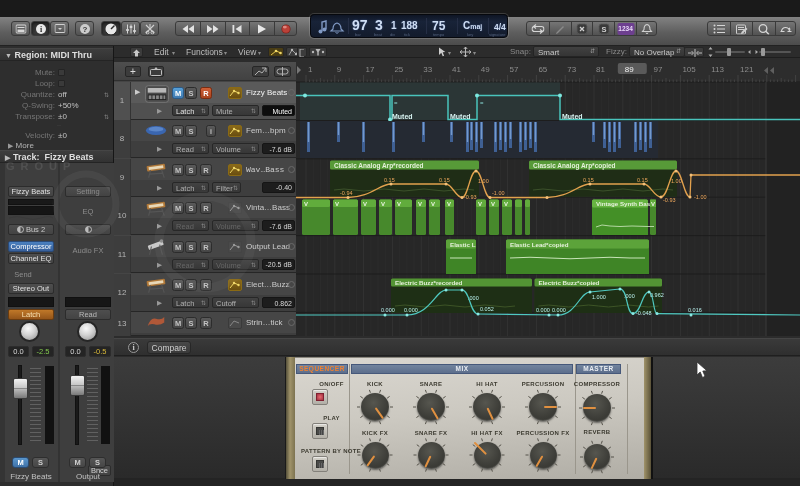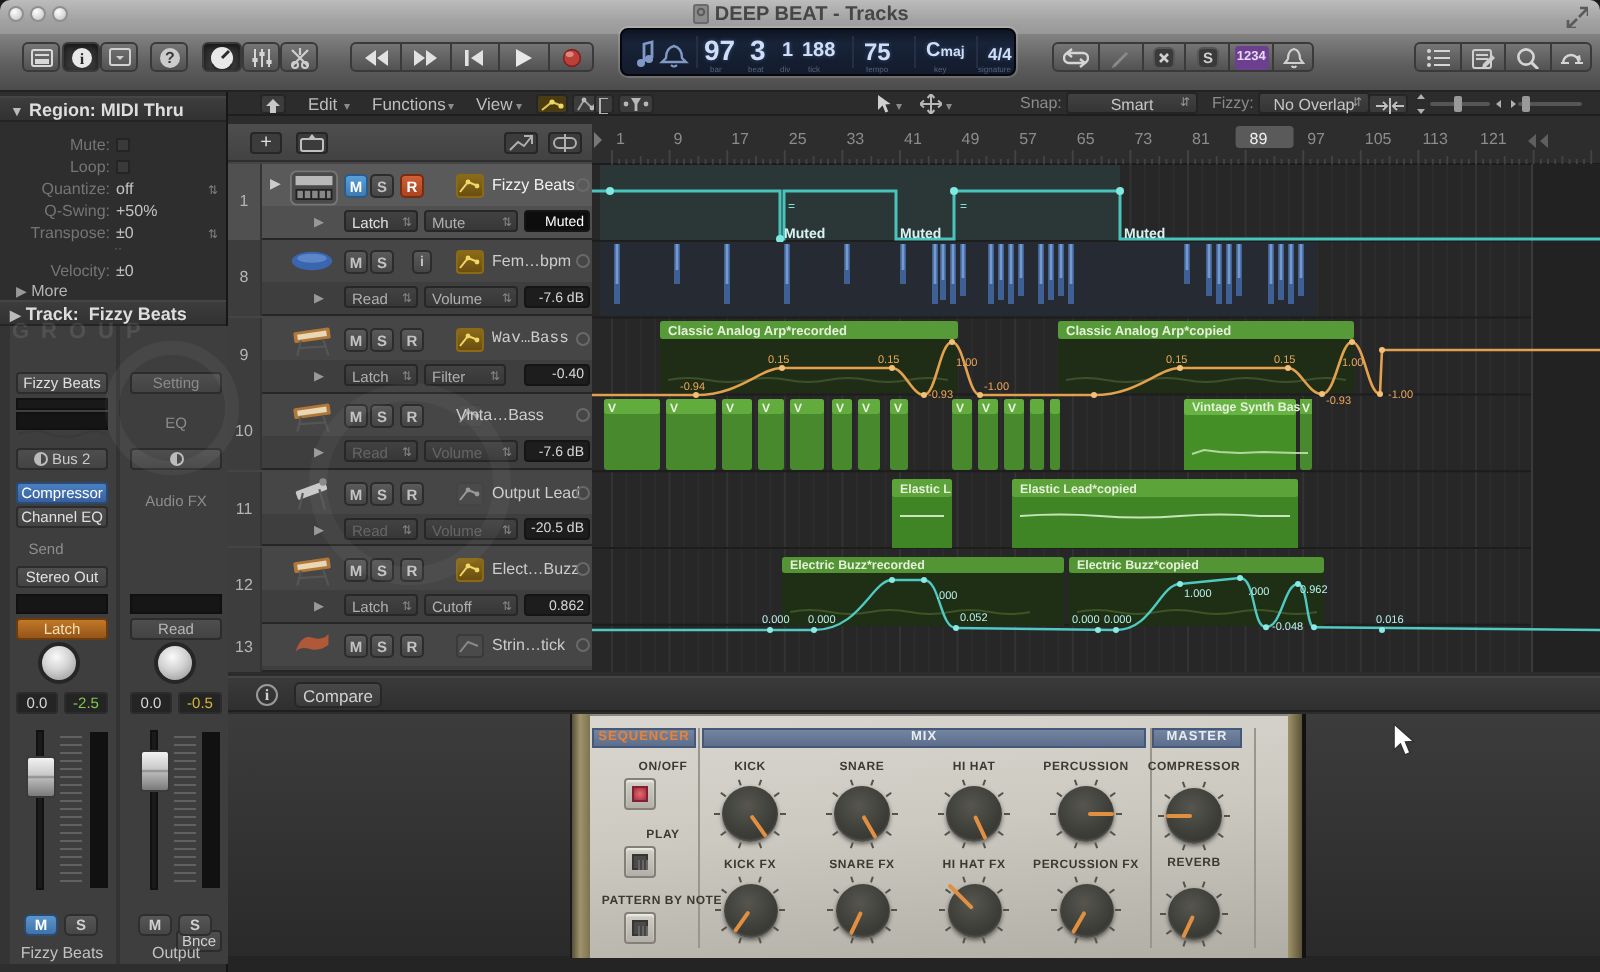--- a/index.html
+++ b/index.html
@@ -27,21 +27,21 @@
 border-radius:4px;border:1px solid #06080d;box-shadow:0 0 0 1px rgba(255,255,255,.15);}
 .lcdsep{position:absolute;top:3px;bottom:3px;width:1px;background:#252e45;}
 .lcdnum{position:absolute;color:#cfdef4;font-weight:bold;text-shadow:0 0 2px rgba(120,160,255,.35);}
 .lcdlab{position:absolute;font-size:4px;color:#54637f;}
 
 #ctrlrow{left:114px;top:46px;width:686px;height:12px;background:#2c2c2c;border-bottom:1px solid #1e1e1e;}
 .menu{position:absolute;top:1px;font-size:8.5px;color:#bdbdbd;}
 .menuarr{position:absolute;top:3px;font-size:6px;color:#8a8a8a;}
 .ctrlbtn{position:absolute;top:1px;height:10px;background:#3c3c3c;border:1px solid #262626;border-radius:2px;}
 .dd{position:absolute;top:0px;height:11px;background:linear-gradient(#414141,#353535);border:1px solid #242424;
-border-radius:2px;color:#c6c6c6;font-size:8px;padding:1px 4px;text-align:center;}
+border-radius:2px;color:#c6c6c6;font-size:8px;padding:1px 4px;}
 .ddlab{position:absolute;top:1px;font-size:8px;color:#8b8b8b;}
 
 #inspector{left:0;top:46px;width:114px;height:440px;background:#2e2e2e;border-right:1px solid #161616;}
 .ihead{position:absolute;left:0;width:113px;height:13px;background:linear-gradient(#3d3d3d,#323232);
 border-top:1px solid #454545;border-bottom:1px solid #242424;color:#dedede;font-size:9px;font-weight:bold;padding:1px 0 0 5px;}
 .iplab{position:absolute;width:55px;text-align:right;font-size:8px;color:#757575;}
 .ipval{position:absolute;left:58px;font-size:8px;color:#c2c2c2;}
 .ipchk{position:absolute;left:58px;width:7px;height:7px;background:#3a3a3a;border:1px solid #242424;border-radius:1px;}
 .stepper{position:absolute;left:104px;font-size:6px;color:#808080;}
 
@@ -79,32 +79,20 @@
 .phead{position:absolute;top:28px;height:9.5px;background:linear-gradient(#72849e,#5c6e8c);
 border:1px solid #46587a;font-size:6.5px;font-weight:bold;color:#e8ecf2;text-align:center;line-height:8.5px;letter-spacing:.5px;}
 .seqbtn{position:absolute;width:16px;height:16px;background:linear-gradient(#d2cfc7,#b2afa7);
 border:1px solid #83807a;border-radius:2px;box-shadow:inset 0 1px 1px rgba(255,255,255,.6);}
 .seqled{position:absolute;left:3px;top:3px;width:8px;height:8px;background:#4a4a48;border:1px solid #353533;}
 .mknob{position:absolute;border-radius:50%;background:radial-gradient(circle at 45% 35%,#56564f,#3d3d38 60%,#31312c);
 box-shadow:0 1px 2px rgba(0,0,0,.5), inset 0 -1px 1px rgba(255,255,255,.15);}
 </style></head><body>
 <div id="win">
 
-<div class="abs" id="titlebar">
- <div class="tdot" style="left:4px;"></div>
- <div class="tdot" style="left:15px;"></div>
- <div class="tdot" style="left:26px;"></div>
- <div id="wtitle"><svg width="9" height="10" style="vertical-align:-2px;">
-          <rect x="1" y="0.5" width="7" height="9" rx="1" fill="#8a8a8a" stroke="#6a6a6a"></rect>
-          <circle cx="4.5" cy="4" r="1.6" fill="none" stroke="#5a5a5a"></circle>
-        </svg> DEEP BEAT - Tracks</div>
- <svg id="wexpand" style="position:absolute;right:6px;top:3px;" width="12" height="12">
-        <path d="M7 1 L11 1 L11 5 M11 1 L6.5 5.5 M5 11 L1 11 L1 7 M1 11 L5.5 6.5" stroke="#5a5a5a" stroke-width="1.3" fill="none"></path>
-      </svg>
-</div>
 
 <div class="abs" id="toolbar">
       <div class="tbtn" style="left:11px;width:19px;">
         <svg width="11" height="10" viewBox="0 0 11 10" style="position:absolute;left:50%;top:50%;transform:translate(-50%,-50%);">
           <rect x="0.5" y="1" width="10" height="8" rx="1" fill="none" stroke="#d8d8d8"></rect>
           <rect x="2" y="5.5" width="7" height="2.5" fill="#d8d8d8"></rect>
           <line x1="2" y1="3.5" x2="9" y2="3.5" stroke="#d8d8d8"></line>
         </svg>
       </div>
       <div class="tbtn pressed" style="left:31px;width:19px;">
@@ -515,21 +503,21 @@
           <svg width="12" height="10" style="position:absolute;left:0px;top:0px;">
             <path d="M1 8 L5 3 L10 5" stroke="#f0d868" fill="none"></path>
             <circle cx="5" cy="3" r="1.2" fill="#f0d868"></circle>
             <circle cx="9.5" cy="5" r="1.2" fill="#f0d868"></circle>
           </svg>
         </div>
         <div class="tname" style="left:115px;top:6px;font-family:Liberation Mono, monospace;">Wav…Bass</div>
         <div class="tring" style="left:157px;top:7px;"></div>
         <div style="position:absolute;left:26px;top:25px;font-size:6.5px;color:#999;">▶</div>
         <div class="tdd" style="left:41px;top:23px;width:37px;color:#b0b0b0;">Latch<span style="position:absolute;right:2px;top:1px;font-size:6px;color:#888;">⇅</span></div>
-        <div class="tdd" style="left:81px;top:23px;width:41px;color:#b0b0b0;">Filter<span style="position:absolute;right:2px;top:1px;font-size:6px;color:#888;">⇅</span></div>
+        <div class="tdd" style="left:81px;top:23px;width:29px;color:#b0b0b0;">Filter<span style="position:absolute;right:2px;top:1px;font-size:6px;color:#888;">⇅</span></div>
         <div class="tval" style="left:131px;top:23px;width:33px;">-0.40</div>
       </div>
       <div class="gutter" style="top:139.2px;height:37.900000000000006px;background:#3d3d3d;">
         <div style="position:absolute;left:0;width:16px;top:13.950000000000003px;">10</div>
       </div>
       <div class="trk" style="top:139.2px;height:37.900000000000006px;background:#464646;border-bottom:1px solid #2b2b2b;">
         <div style="position:absolute;left:0;top:21px;width:165px;height:16.900000000000006px;background:rgba(0,0,0,0.10);"></div>
         <svg width="22" height="19" viewBox="0 0 24 20" style="position:absolute;left:14px;top:1px;">
           <rect x="2" y="5" width="20" height="6" rx="1" fill="#b07838" transform="rotate(-8 12 8)"></rect>
           <rect x="4" y="6.5" width="16" height="3" fill="#e8d8b8" transform="rotate(-8 12 8)"></rect>
@@ -538,21 +526,21 @@
         <div class="msr" style="left:41px;top:5px;">M</div>
         <div class="msr" style="left:54px;top:5px;">S</div>
         <div class="msr" style="left:69px;top:5px;">R</div>
         <div class="goldic" style="left:97px;top:5px;background:#4a4a4a;border:1px solid #444;">
           <svg width="12" height="10" style="position:absolute;left:0px;top:0px;">
             <path d="M1 8 L5 3 L10 5" stroke="#999" fill="none"></path>
             <circle cx="5" cy="3" r="1.2" fill="#999"></circle>
             <circle cx="9.5" cy="5" r="1.2" fill="#999"></circle>
           </svg>
         </div>
-        <div class="tname" style="left:97px;top:6px;">Vinta…Bass</div>
+        <div class="tname" style="left:115px;top:6px;">Vinta…Bass</div>
         <div class="tring" style="left:157px;top:7px;"></div>
         <div style="position:absolute;left:26px;top:25px;font-size:6.5px;color:#999;">▶</div>
         <div class="tdd" style="left:41px;top:23px;width:37px;color:#666;">Read<span style="position:absolute;right:2px;top:1px;font-size:6px;color:#888;">⇅</span></div>
         <div class="tdd" style="left:81px;top:23px;width:47px;color:#666;">Volume<span style="position:absolute;right:2px;top:1px;font-size:6px;color:#888;">⇅</span></div>
         <div class="tval" style="left:131px;top:23px;width:33px;">-7.6 dB</div>
       </div>
       <div class="gutter" style="top:177.6px;height:37.900000000000006px;background:#3d3d3d;">
         <div style="position:absolute;left:0;width:16px;top:13.950000000000003px;">11</div>
       </div>
       <div class="trk" style="top:177.6px;height:37.900000000000006px;background:#464646;border-bottom:1px solid #2b2b2b;">

